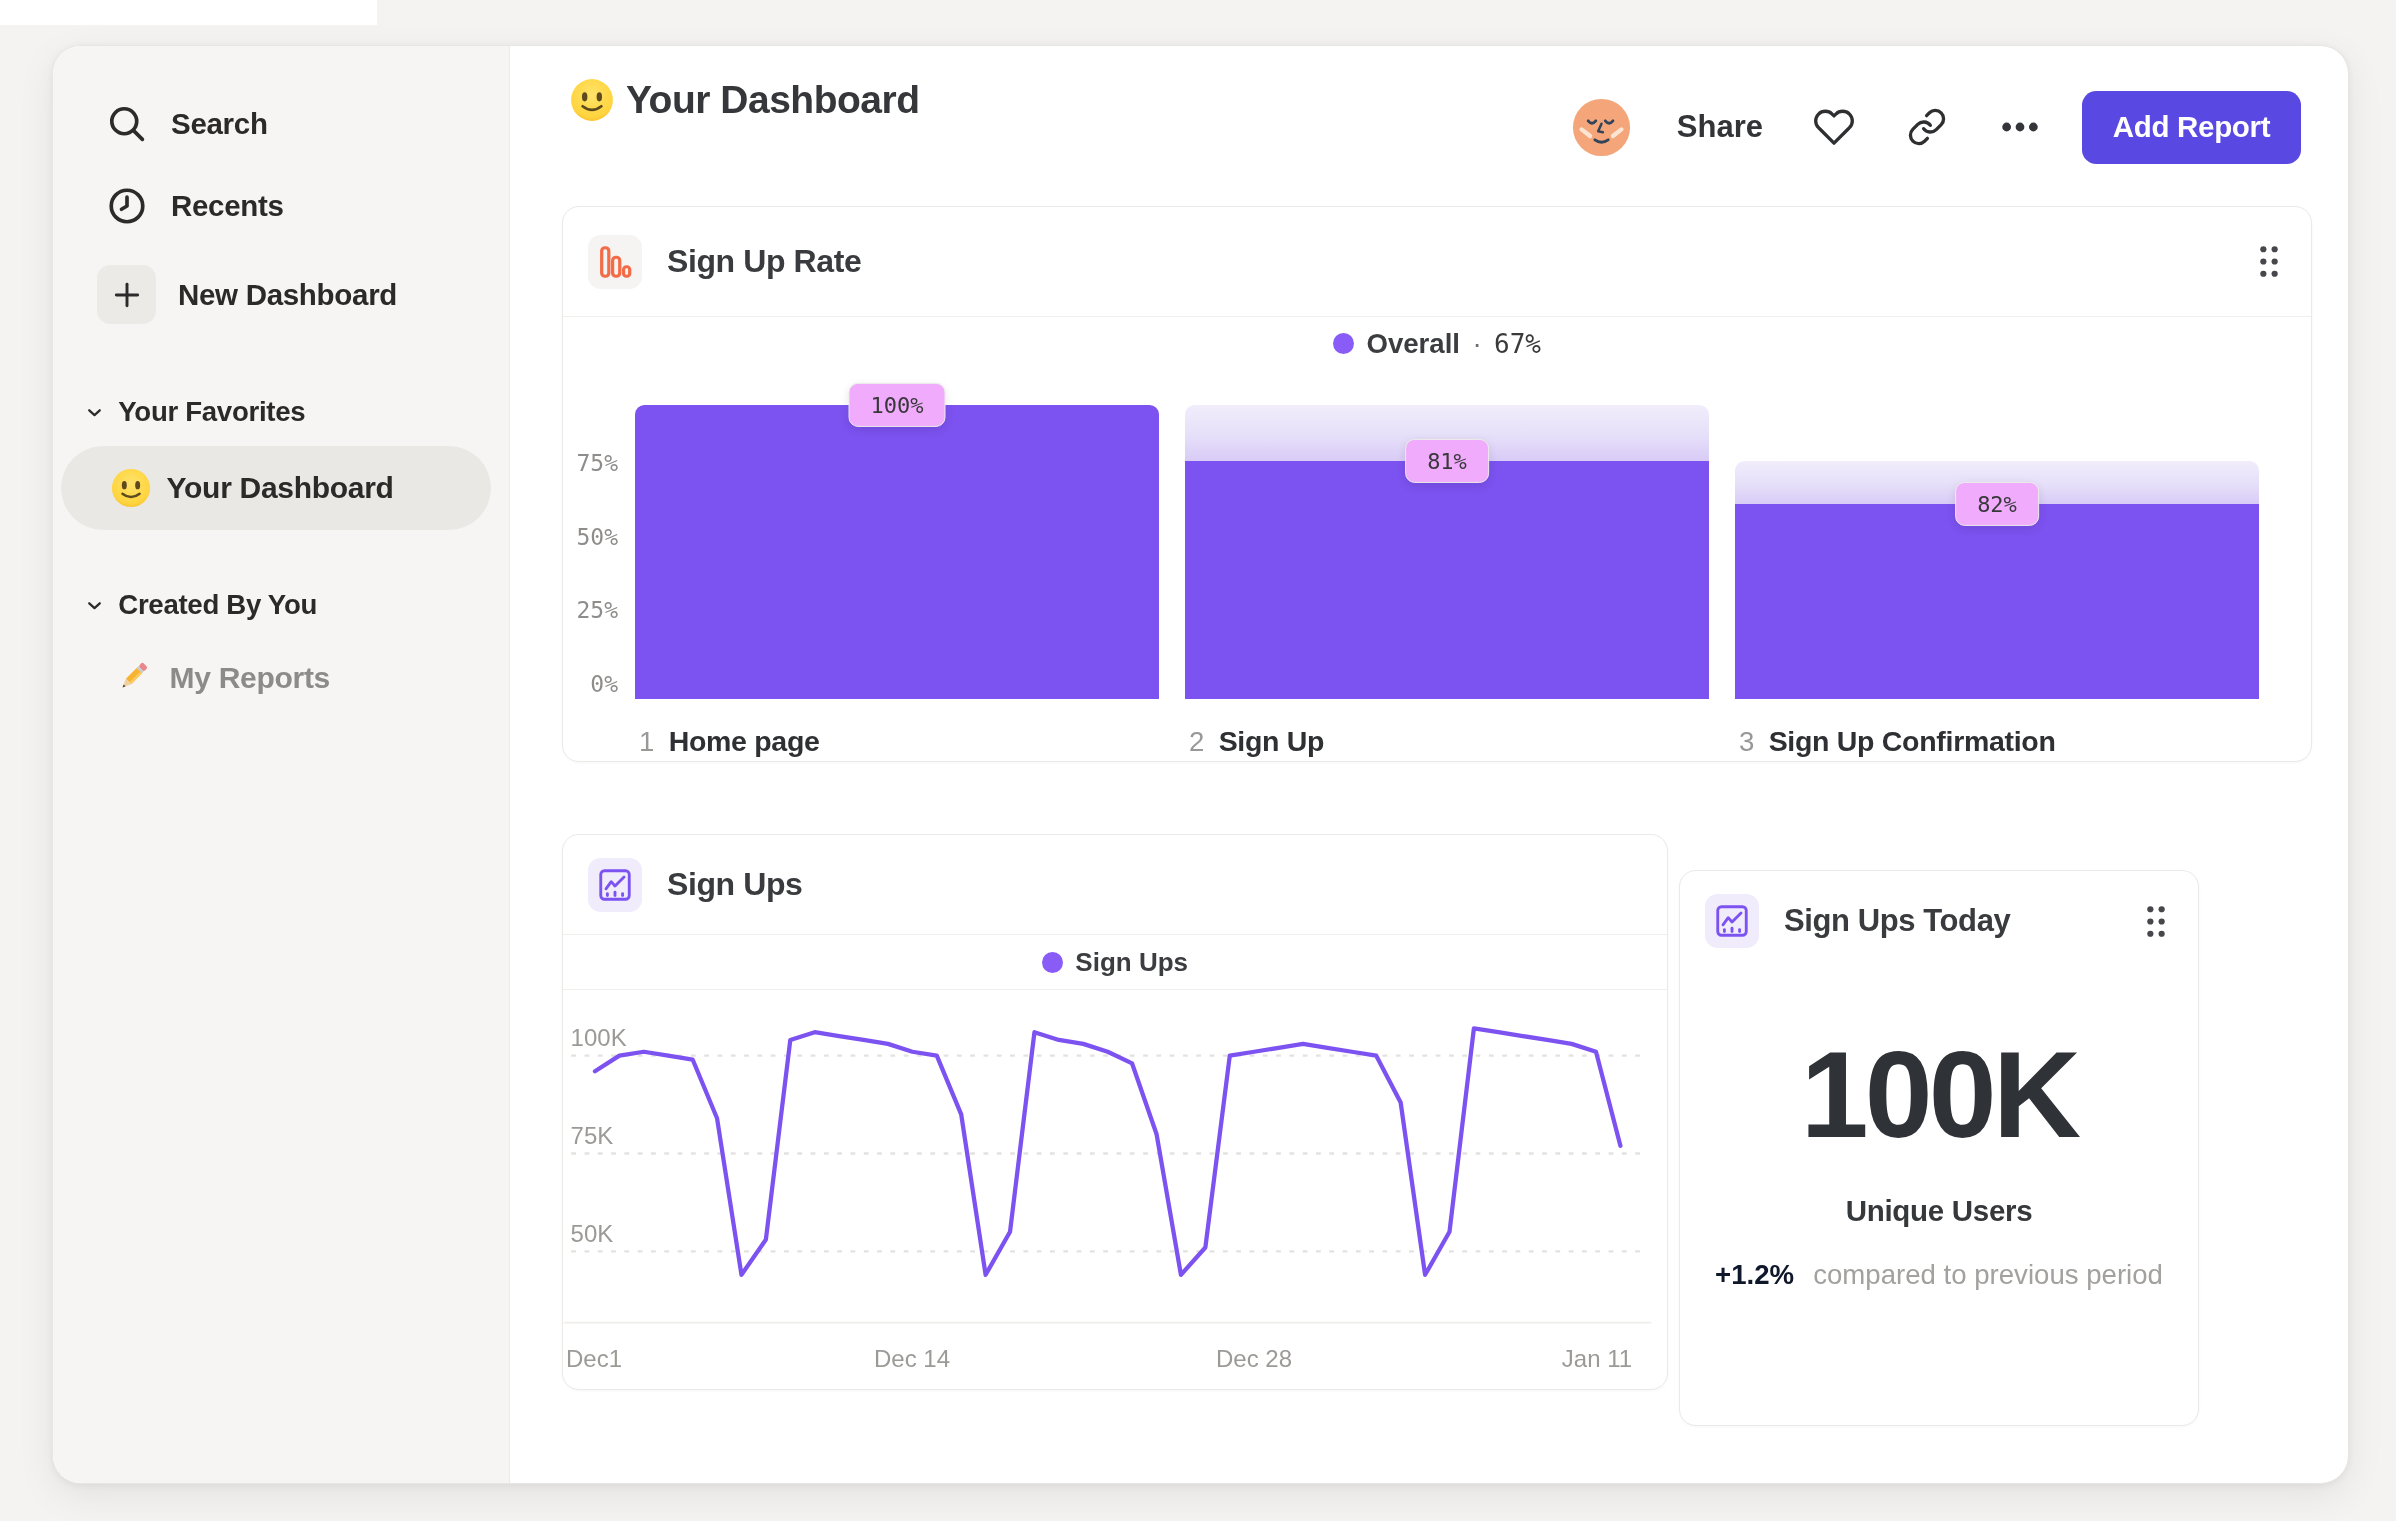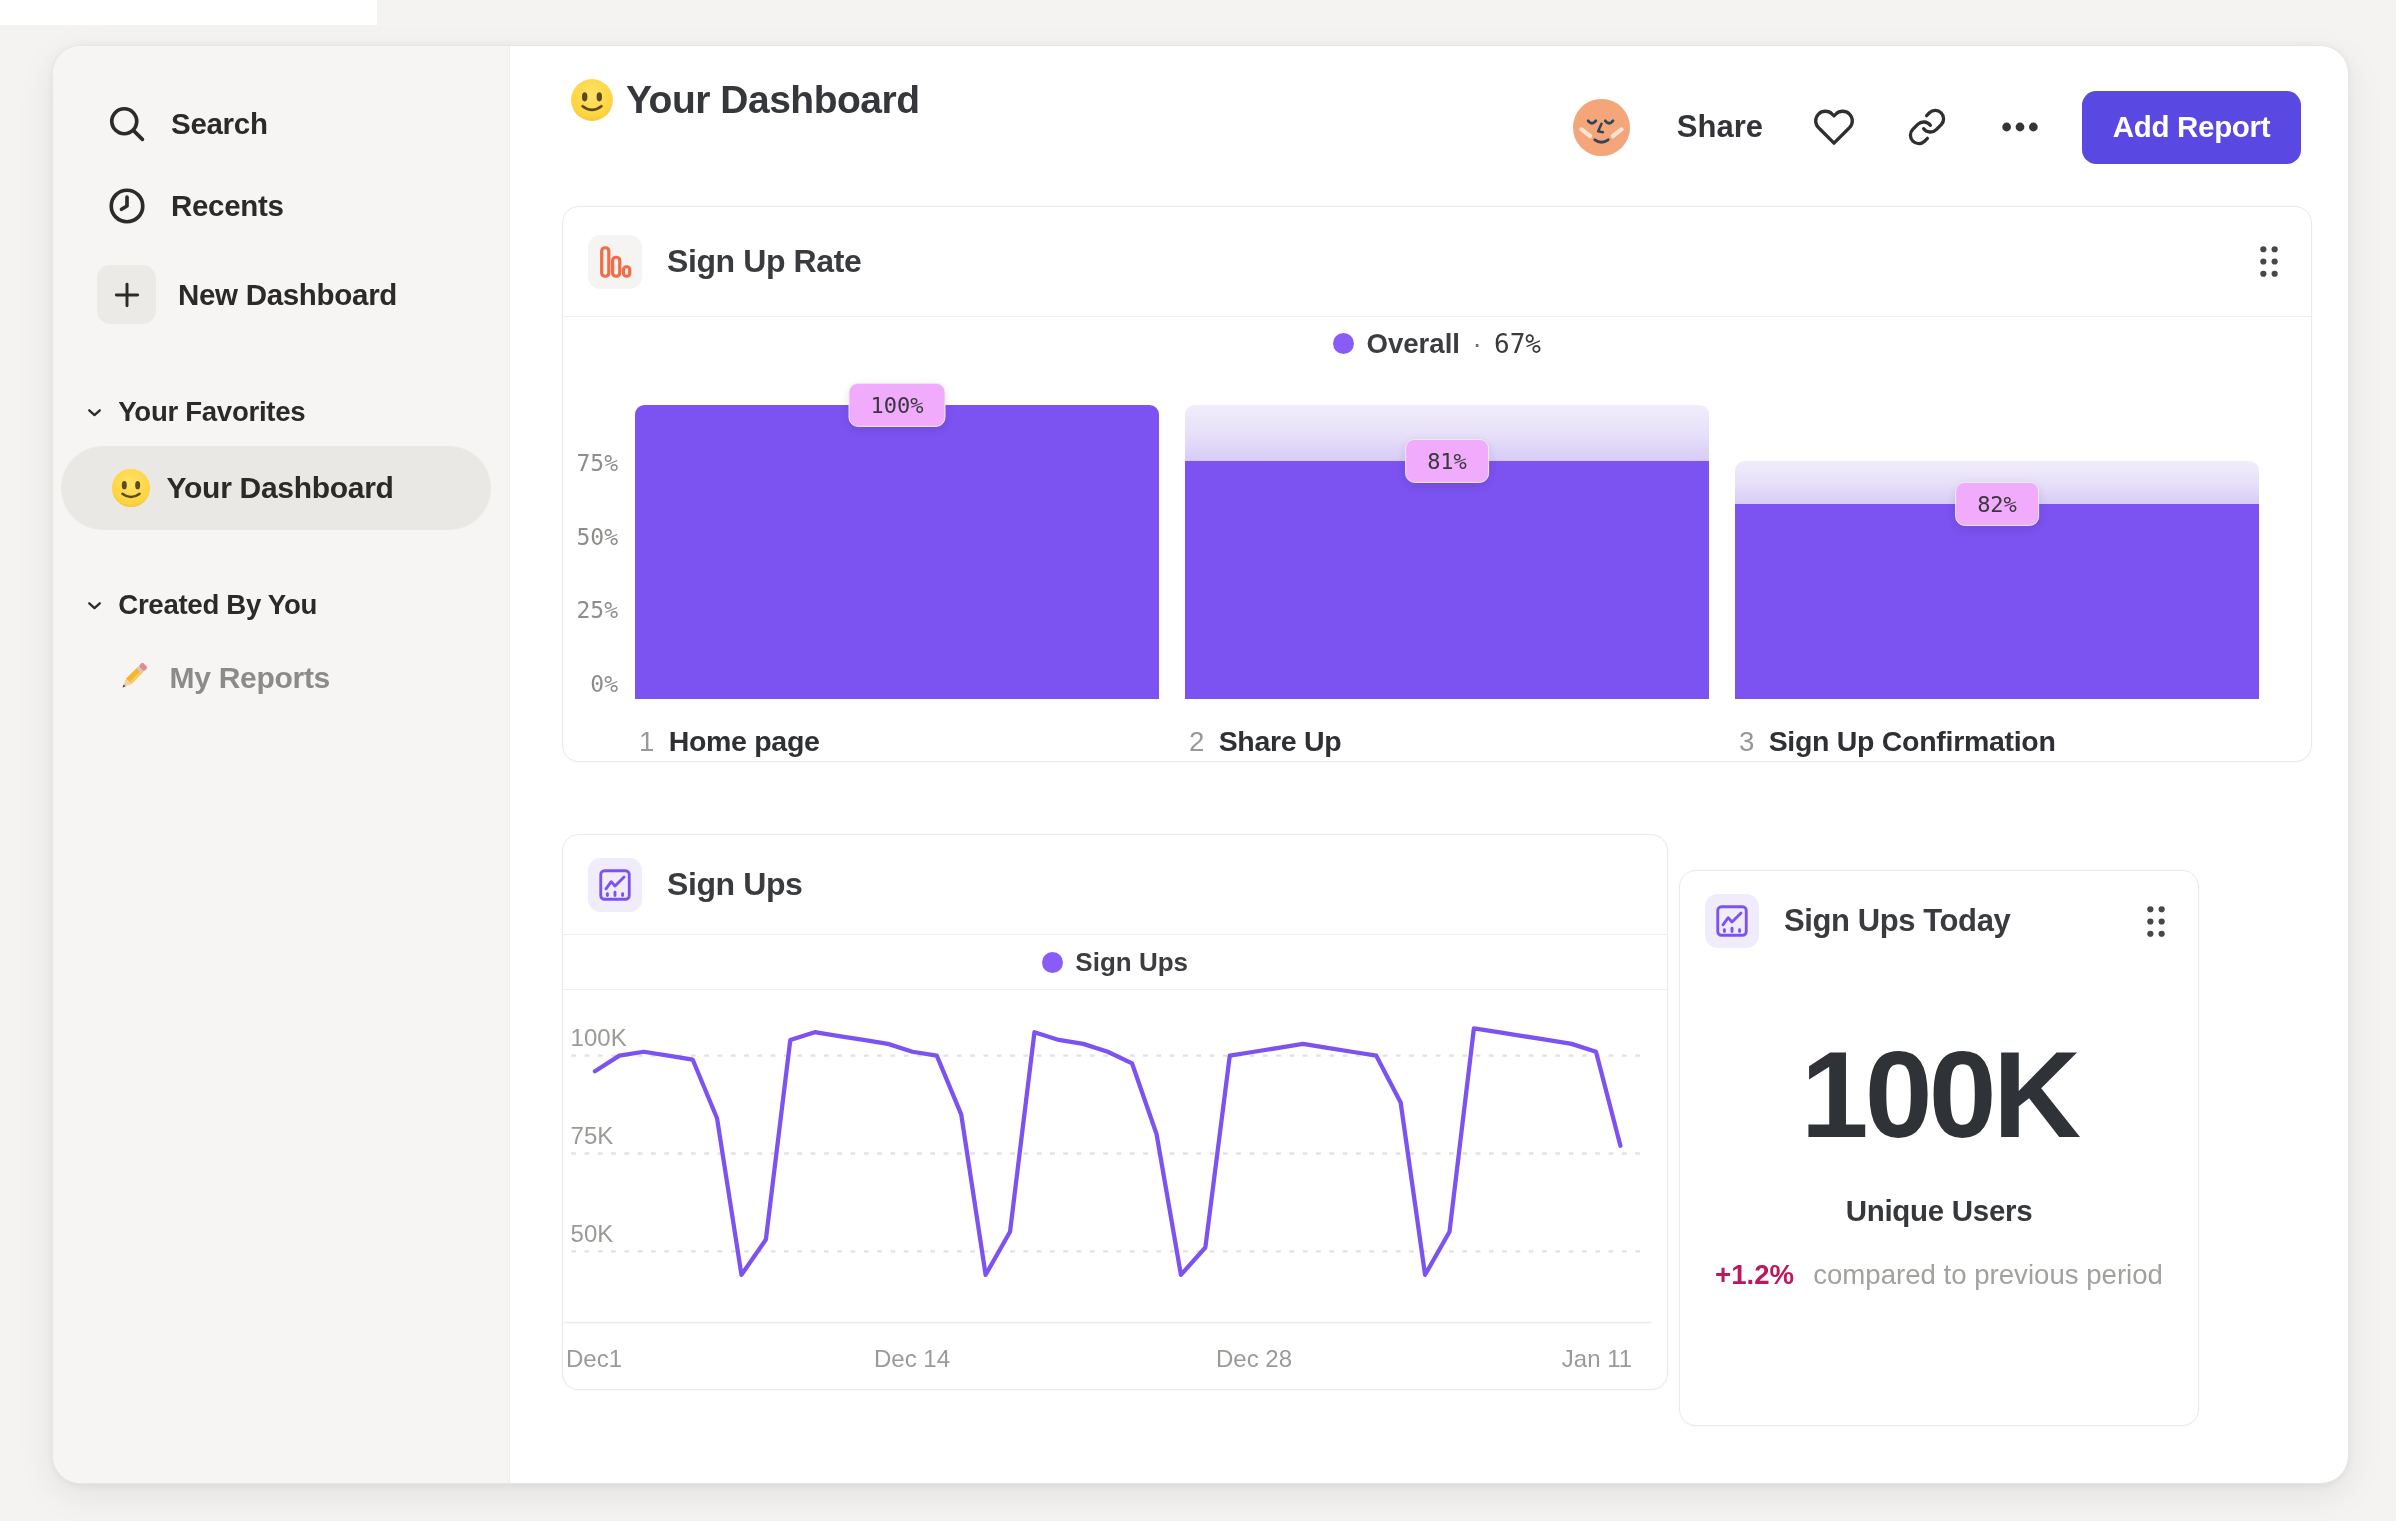--- a/index.html
+++ b/index.html
@@ -71,21 +71,21 @@
   .step-name { font-size:28.5px; font-weight:700; color:#2F3033; letter-spacing:-0.3px; }
 
   .line-ylabel { position:absolute; left:7.6px; transform:translateY(-50%); font-size:24px; color:#9B9A97; }
   .line-xlabel { position:absolute; transform:translateX(-50%); top:510px; font-size:24px; color:#9B9A97; white-space:nowrap; }
 
   .metric-value { position:absolute; left:0; right:0; top:154px; text-align:center;
     font-size:122px; font-weight:700; color:#2F3337; letter-spacing:-3.8px; }
   .metric-label { position:absolute; left:0; right:0; top:323px; text-align:center;
     font-size:29.5px; font-weight:700; color:#36393C; letter-spacing:-0.3px; }
   .metric-delta-row { position:absolute; left:0; right:0; top:388px; text-align:center; font-size:27.6px; }
-  .delta { color:#be185d; font-weight:700; }
+  .delta { color:#0f172a; font-weight:700; }
   .delta-note { color:#A3A19E; margin-left:11.4px; }
 </style>
 </head>
 <body>
 
 <div class="abs top-strip"></div>
 
 <div class="abs window">
 
   <div class="abs sidebar">
@@ -276,21 +276,21 @@
       <div class="bar-solid" style="top: 99px; border-radius: 0px;"></div>
       <div class="bar-badge mono" style="top: 99px;">82%</div>
     </div>
 
     <div class="step-label" style="left:76px;">
       <span class="step-num">1</span>
       <span class="step-name">Home page</span>
     </div>
     <div class="step-label" style="left:626px;">
       <span class="step-num">2</span>
-      <span class="step-name">Share Up</span>
+      <span class="step-name">Sign Up</span>
     </div>
     <div class="step-label" style="left:1176px;">
       <span class="step-num">3</span>
       <span class="step-name">Sign Up Confirmation</span>
     </div>
   </div>
 
   <div class="abs card card-line">
     <div class="card-head bordered" style="height:100px;">
       <span class="tile-icon tile-purple">

